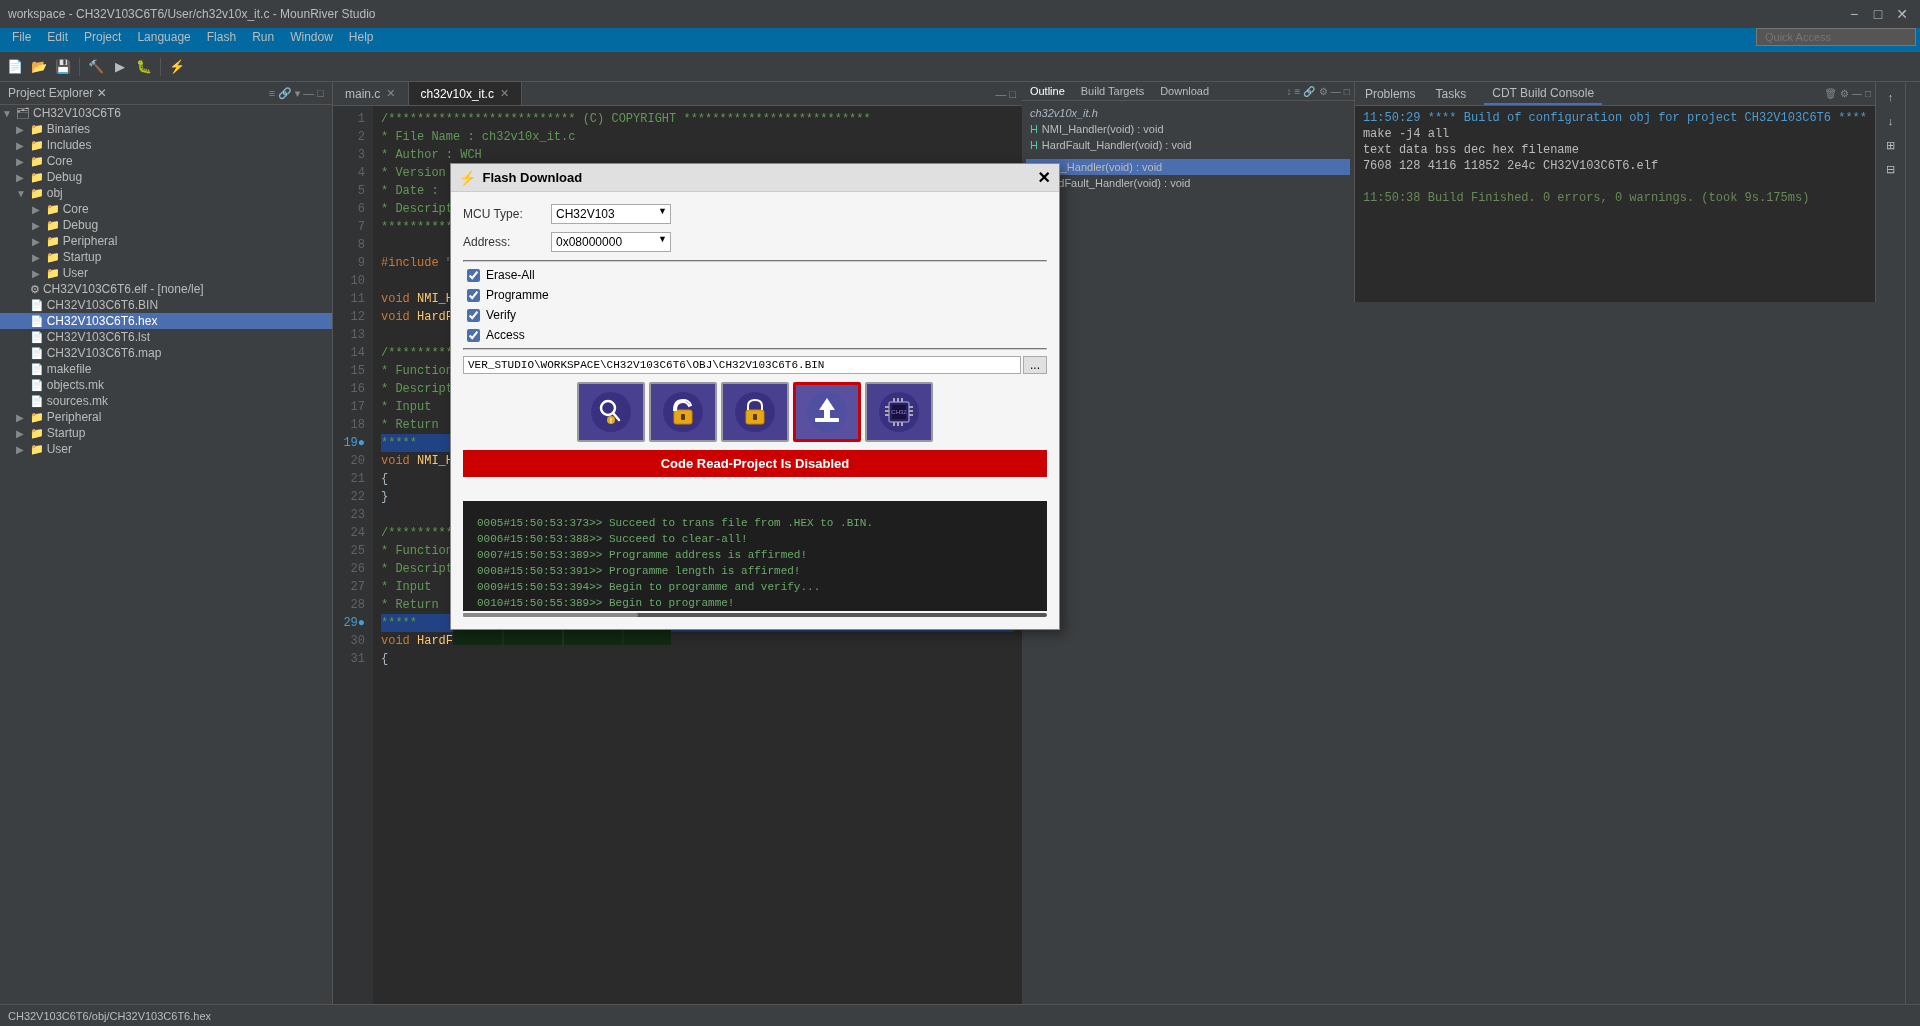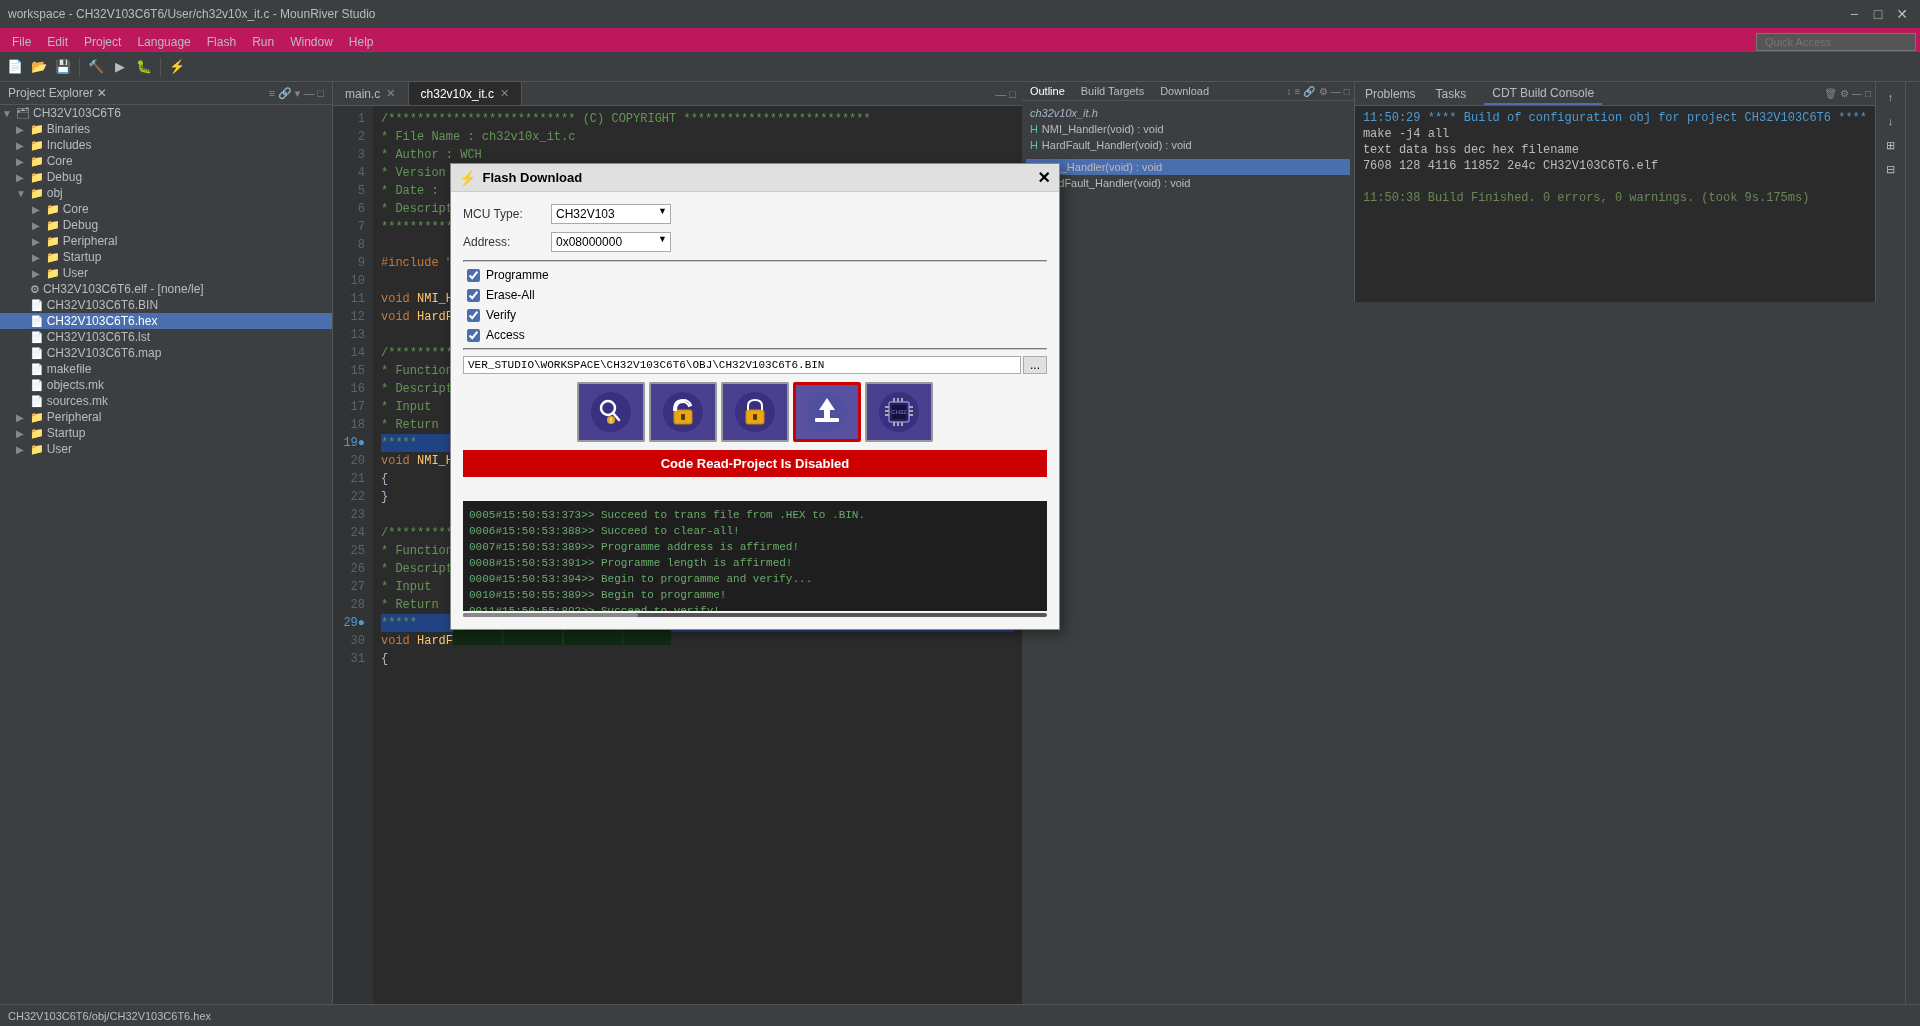--- a/index.html
+++ b/index.html
@@ -4,21 +4,21 @@
   <style>
     * { box-sizing: border-box; margin: 0; padding: 0; }
     body { font-family: 'Segoe UI', Tahoma, sans-serif; font-size: 12px; background: #3c3f41; color: #bbb; overflow: hidden; width: 1920px; height: 1026px; }
     
     
     #titlebar { background: #3c3f41; color: #bbb; height: 28px; display: flex; align-items: center; padding: 0 8px; justify-content: space-between; }
     #titlebar .wincontrols { display: flex; gap: 4px; }
     #titlebar .wincontrols span { width: 20px; height: 20px; display: flex; align-items: center; justify-content: center; cursor: pointer; font-size: 14px; color: #bbb; }
 
     
-    #menubar { background: #be185d; color: #bbb; height: 24px; display: flex; align-items: flex-end; padding: 0 4px; border-bottom: 1px solid #555; }
+    #menubar { background: #0369a1; color: #bbb; height: 24px; display: flex; align-items: flex-start; padding: 0 4px; border-bottom: 1px solid #555; }
     #menubar span { padding: 2px 8px; font-size: 12px; cursor: pointer; }
 
     
     #toolbar { background: #3c3f41; height: 30px; display: flex; align-items: center; padding: 0 4px; border-bottom: 1px solid #555; gap: 2px; }
     .tb-btn { width: 22px; height: 22px; background: none; border: none; cursor: pointer; color: #bbb; font-size: 13px; display: flex; align-items: center; justify-content: center; }
     .tb-sep { width: 1px; height: 18px; background: #555; margin: 0 3px; }
     .quick-access { background: #555; color: #ccc; padding: 2px 8px; font-size: 11px; border: 1px solid #777; margin-left: auto; }
 
     
     #main-area { display: flex; height: calc(1026px - 82px); }
@@ -91,21 +91,21 @@
       repeating-linear-gradient(45deg, transparent, transparent 8px, rgba(80,160,80,0.05) 8px, rgba(80,160,80,0.05) 9px);
     display: flex; align-items: center; justify-content: center; font-size: 80px; filter: brightness(0.7); }
     
     .flash-icons-row { display: flex; gap: 4px; justify-content: center; margin-bottom: 8px; }
     .flash-icon-btn { width: 68px; height: 60px; display: flex; align-items: center; justify-content: center; border: 2px solid #999; background: #4a4090; cursor: pointer; border-radius: 2px; font-size: 28px; position: relative; }
     .flash-icon-btn.active { border: 3px solid #cc0000; background: #5a50a0; }
     .flash-icon-btn svg { width: 44px; height: 44px; }
     
     .flash-red-bar { background: #cc0000; color: #fff; text-align: center; padding: 6px; font-size: 13px; font-weight: bold; margin-bottom: 24px; }
     
-    .flash-log { background: #1e1e1e; color: #cccccc; font-family: 'Courier New', monospace; font-size: 11px; padding: 6px; height: 110px; overflow-y: auto; line-height: 16px; }
+    .flash-log { background: #1e1e1e; color: #cccccc; font-family: 'Courier New', monospace; font-size: 11px; padding: 14px; height: 110px; overflow-y: auto; line-height: 16px; }
     .flash-log .log-success { color: #6aaa6a; }
     
     
     ::-webkit-scrollbar { width: 8px; height: 8px; }
     ::-webkit-scrollbar-track { background: #3c3f41; }
     ::-webkit-scrollbar-thumb { background: #555; }
     
     .outline-tab-row { display: flex; gap: 0; border-bottom: 1px solid #555; }
     .outline-tab { padding: 3px 8px; font-size: 11px; color: #bbb; cursor: pointer; }
     .outline-tab.active { color: #fff; }
@@ -506,26 +506,26 @@
         <div class="flash-select-wrapper">
           <select class="flash-select">
             <option>0x08000000</option>
           </select>
         </div>
       </div>
 
       <hr style="border-color:#ccc;margin:6px 0;">
 
       <div class="flash-checkbox-row">
+        <input type="checkbox" checked="" id="cb-erase" style="">
+        <label for="cb-erase">Erase-All</label>
+      </div>
+      <div class="flash-checkbox-row">
         <input type="checkbox" checked="" id="cb-prog" style="">
         <label for="cb-prog">Programme</label>
-      </div>
-      <div class="flash-checkbox-row">
-        <input type="checkbox" checked="" id="cb-erase" style="">
-        <label for="cb-erase">Erase-All</label>
       </div>
       <div class="flash-checkbox-row">
         <input type="checkbox" checked="" id="cb-verify" style="">
         <label for="cb-verify">Verify</label>
       </div>
       <div class="flash-checkbox-row">
         <input type="checkbox" checked="" id="cb-reset" style="">
         <label for="cb-reset">Access</label>
       </div>
 

